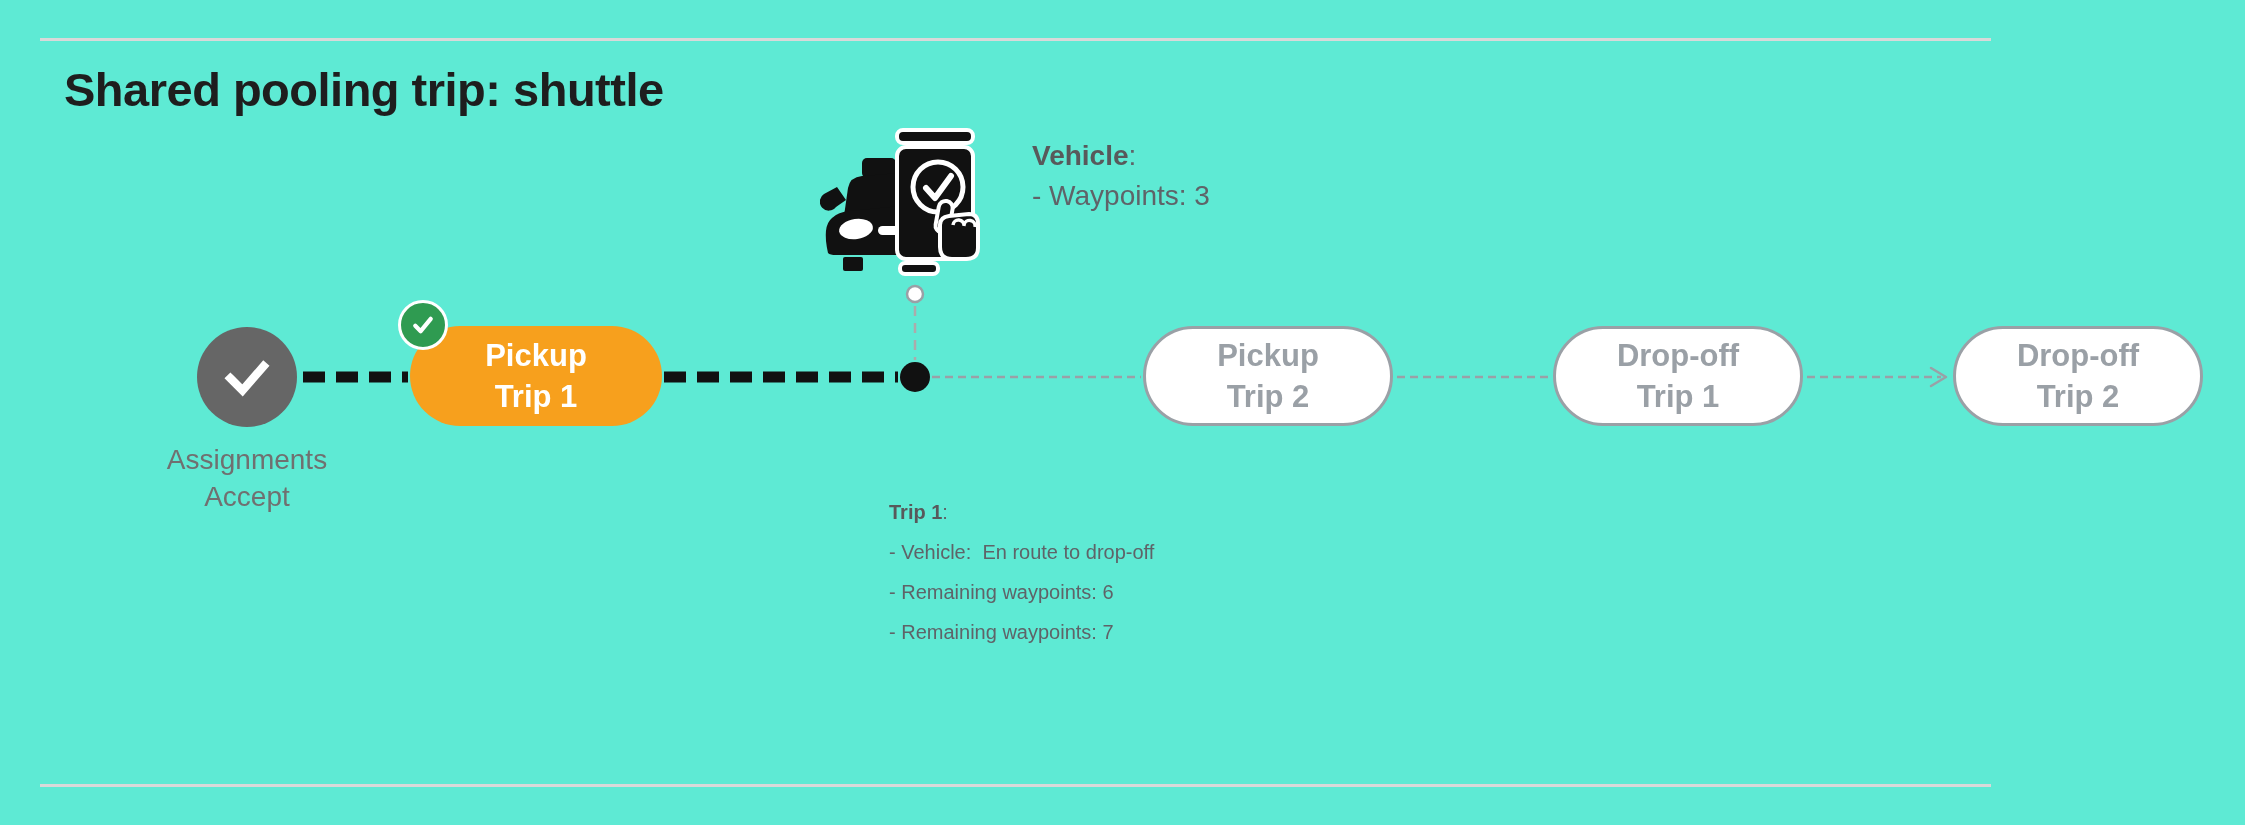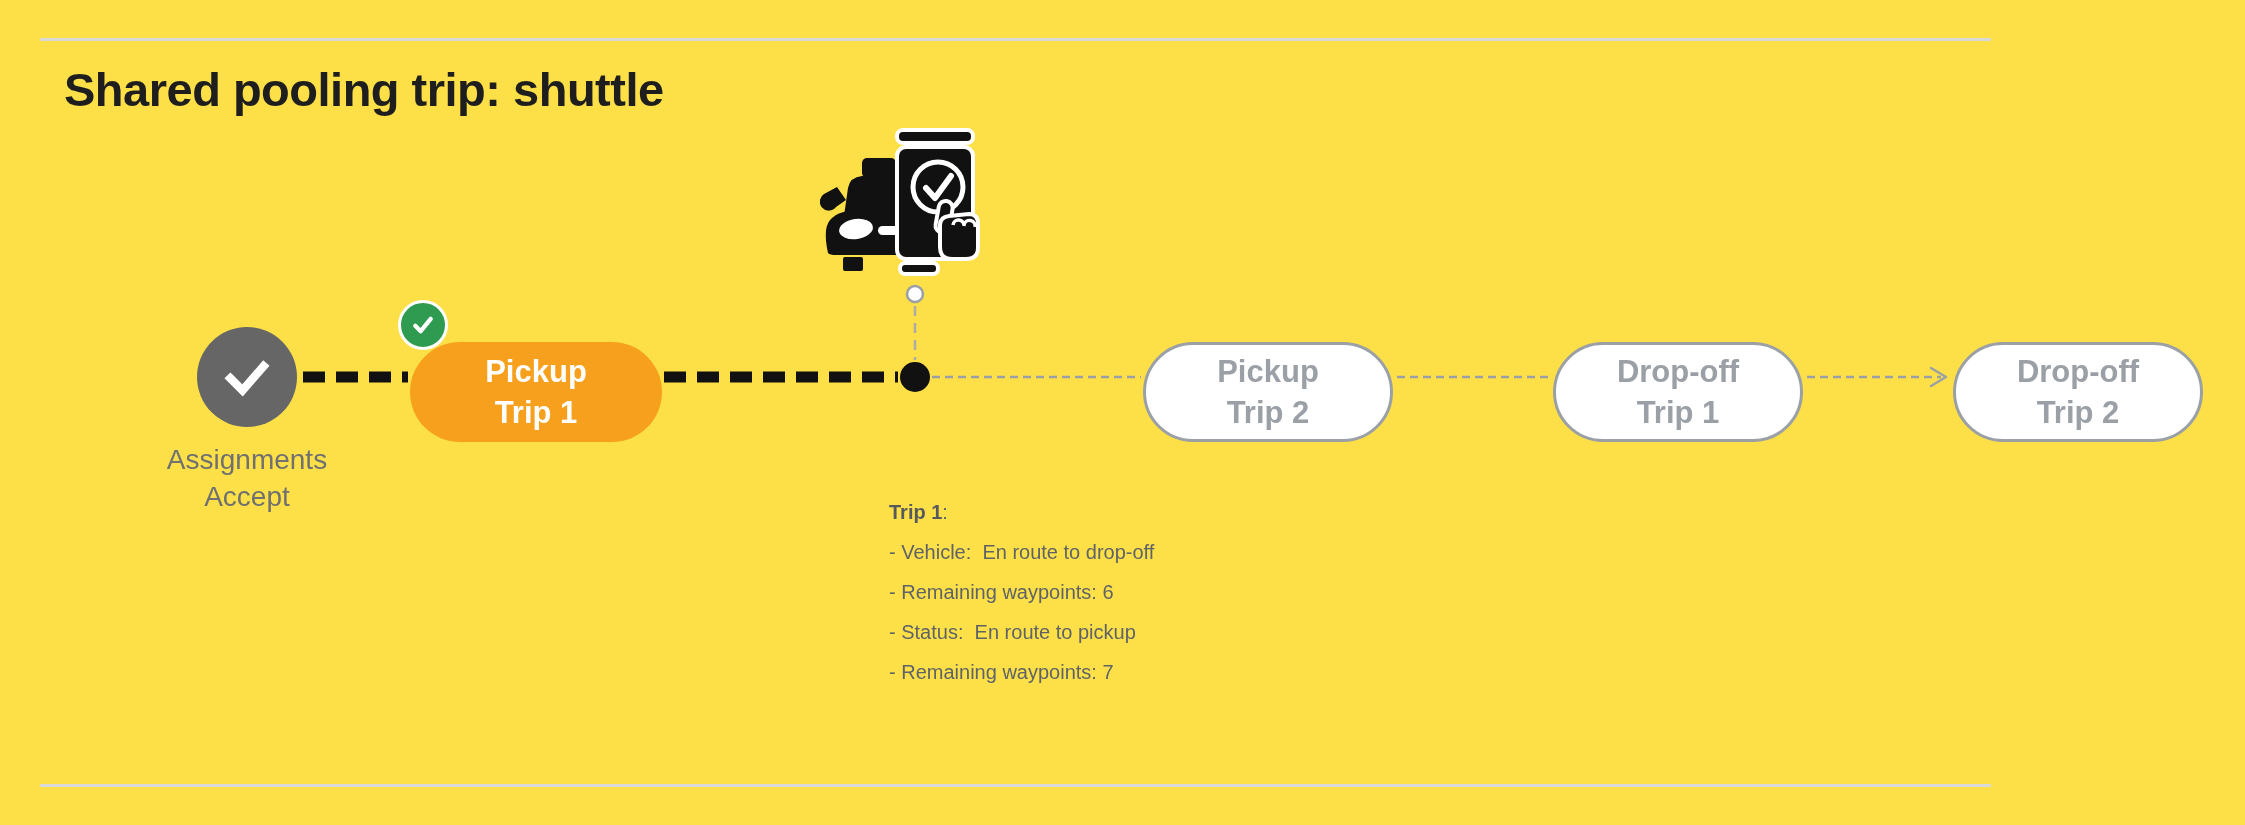--- a/index.html
+++ b/index.html
@@ -1,17 +1,17 @@
 <!DOCTYPE html>
 <html style="--orange: #F7A01D; --green: #2F9B51; --gray_done: #666666; --gray_pending: #9AA0A6; --text_dark: #5F6368; --label_gray: #707070; --black: #111111; --hairline: #D9D9D9;"><head>
 <meta charset="utf-8">
 <style>
   html,body{margin:0;padding:0;background:#fff;}
   .canvas{
-    position:relative;width:2245px;height:825px;background:#fde047;overflow:hidden;
+    position:relative;width:2245px;height:825px;background:#5eead4;overflow:hidden;
     font-family:"Liberation Sans", sans-serif;
   }
   .hairline{position:absolute;left:40px;width:1951px;height:3px;background:var(--hairline,#D9D9D9);}
   .hairline.top{top:38px;}
   .hairline.bottom{top:784px;}
   .title{
     position:absolute;left:64px;top:62px;
     font-size:47px;font-weight:700;color:#1E1E1E;letter-spacing:-0.5px;
   }
   .overlay{position:absolute;left:0;top:0;width:2245px;height:825px;}
@@ -27,21 +27,21 @@
     background:var(--gray_done,#666);display:flex;align-items:center;justify-content:center;
   }
   .node-circle svg{width:64px;height:64px;}
   .node-label{
     position:absolute;left:97px;top:441px;width:300px;text-align:center;
     font-size:28px;line-height:37px;color:var(--label_gray,#707070);
   }
   .pill{
     position:absolute;top:326px;width:250px;height:100px;border-radius:50px;
     display:flex;flex-direction:column;align-items:center;justify-content:center;
-    font-size:31px;font-weight:700;line-height:41px;box-sizing:border-box;text-align:center;margin-top:16px;
+    font-size:31px;font-weight:700;line-height:41px;box-sizing:border-box;text-align:center;
   }
   .pill.active{background:var(--orange,#F7A01D);color:#fff;width:252px;}
   .pill.pending{background:#fff;color:var(--gray_pending,#9AA0A6);border:3px solid var(--gray_pending,#9AA0A6);}
   .badge{
     position:absolute;left:398px;top:300px;width:50px;height:50px;border-radius:50%;
     background:var(--green,#2F9B51);border:3px solid #fff;box-sizing:border-box;
     display:flex;align-items:center;justify-content:center;
   }
   .badge svg{width:34px;height:34px;}
   .vehicle-icon{position:absolute;left:820px;top:126px;width:166px;height:150px;}
@@ -135,24 +135,27 @@
       <polyline points="106,62 115,72 131,50" fill="none" stroke="#fff" stroke-width="6" stroke-linecap="round" stroke-linejoin="round"></polyline>
     </g>
 
     <g>
       <rect class="ink-outlined" x="119" y="75" width="14" height="32" rx="7" transform="rotate(10 126 80)"></rect>
       <path class="ink-outlined" d="M120,99 q0,-8 9,-9 l20,-2 q9,0 9,10 l0,24 q0,11 -12,11 l-14,0 q-12,0 -12,-12 z"></path>
       <path d="M133,99 a5.5,5.5 0 0 1 11,1 M144,99 a5.5,5.5 0 0 1 11,2" fill="none" stroke="#fff" stroke-width="3.5"></path>
     </g>
   </svg>
 
+  <div class="vehicle-info">
+    <div><span class="b">Vehicle</span><span>:</span></div>
+    <div>- Waypoints: 3</div>
+  </div>
 
   <div class="trip-info">
     <div><span class="b">Trip 1</span><span>:</span></div>
     <div class="pre">- Vehicle:  En route to drop-off</div>
     <div>- Remaining waypoints: 6</div>
-    <div class="pre">- Status:  En route to pickup</div>
     <div>- Remaining waypoints: 7</div>
   </div>
 
   <div class="hairline bottom"></div>
 
 </div>
 
 </body></html>

